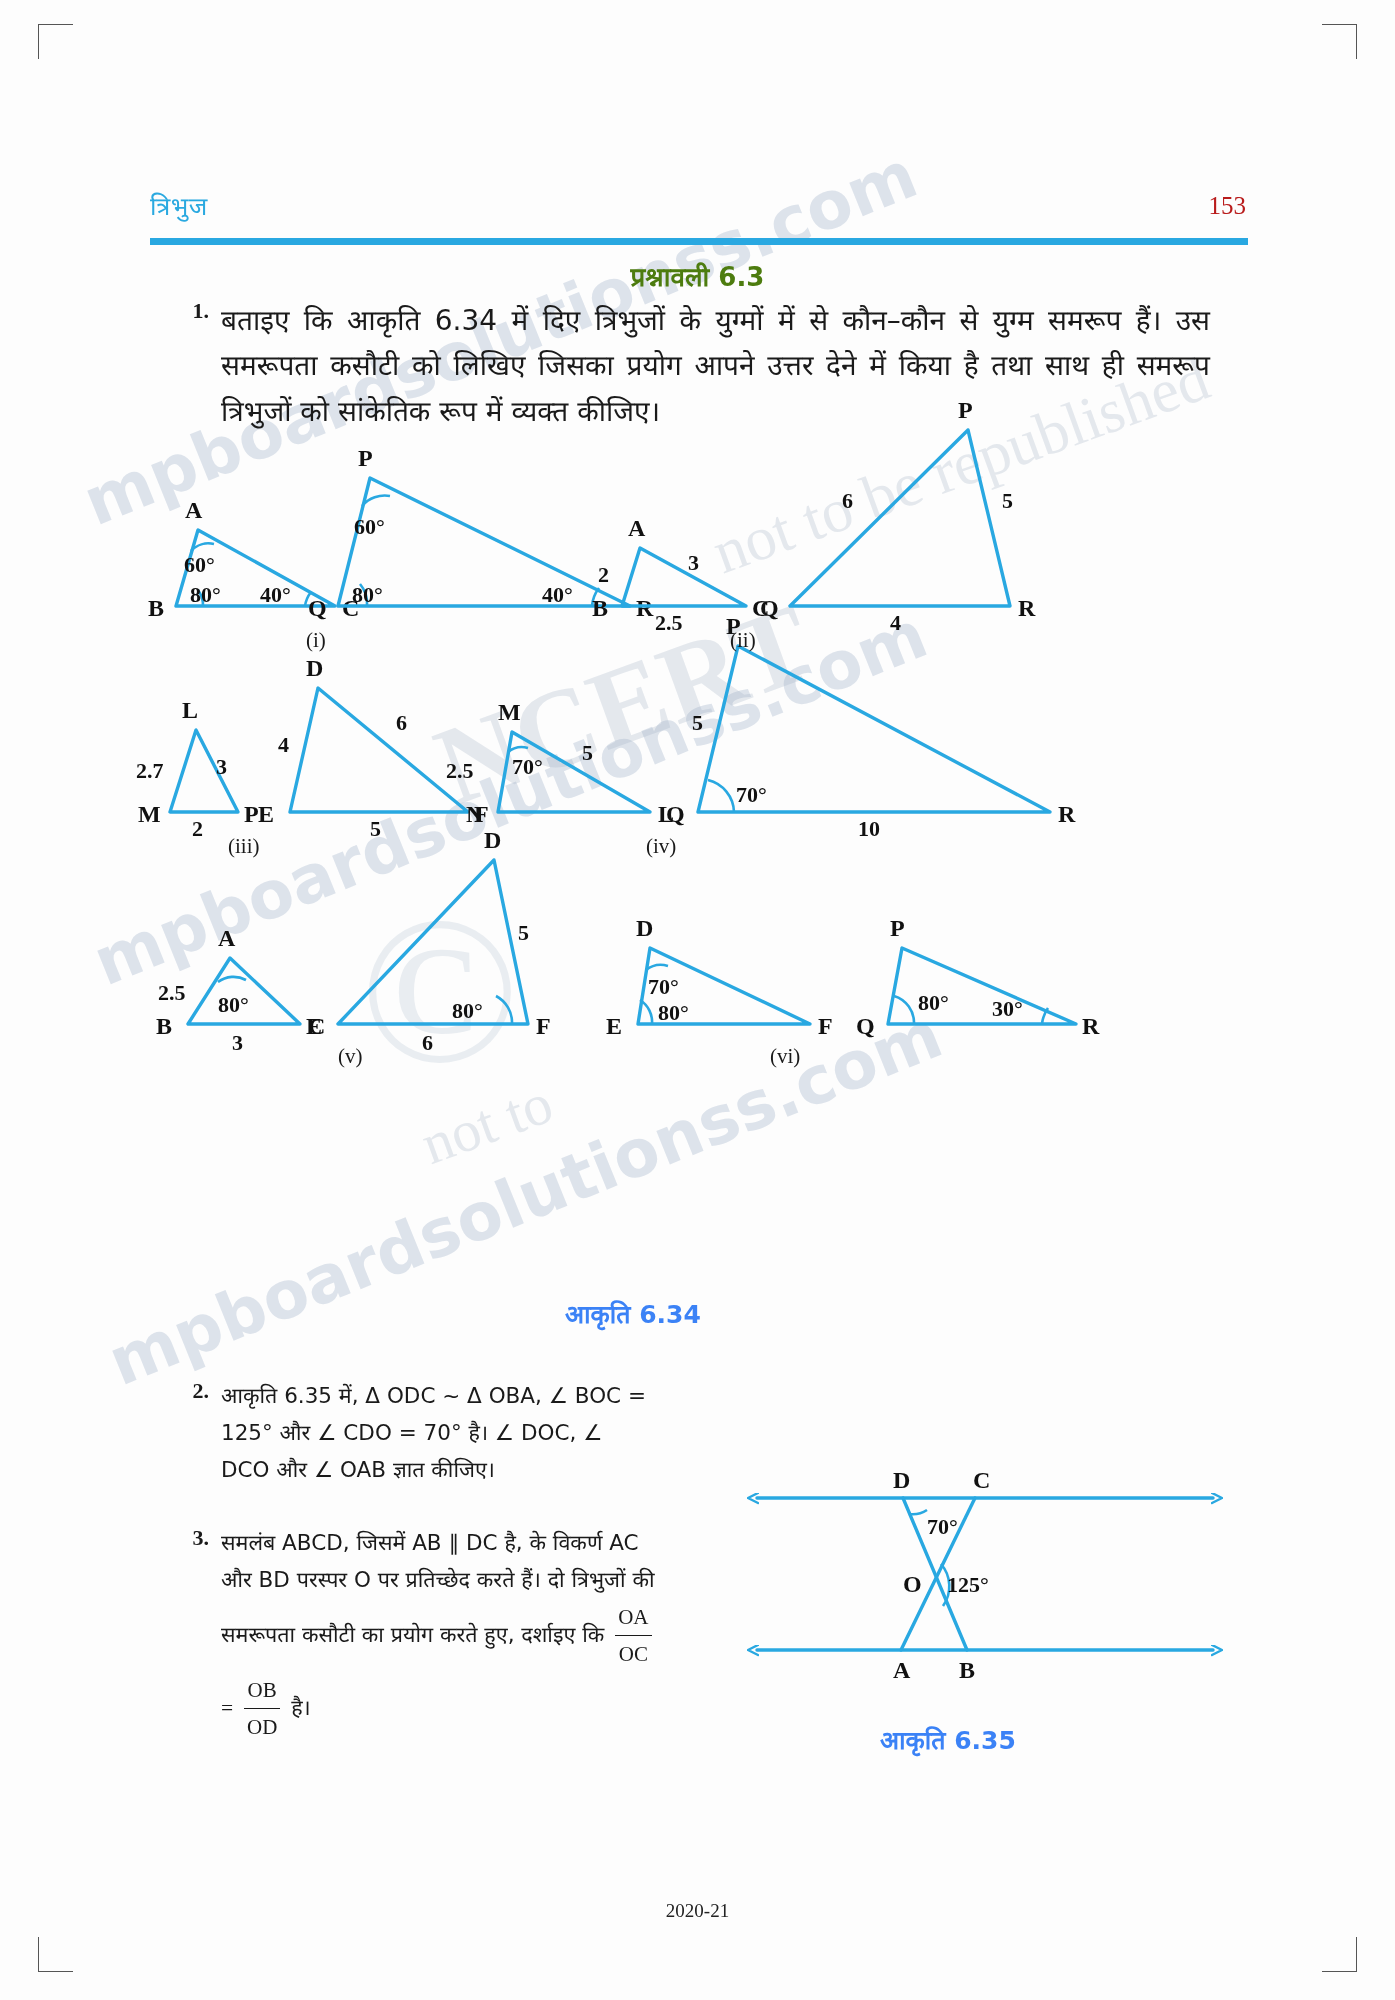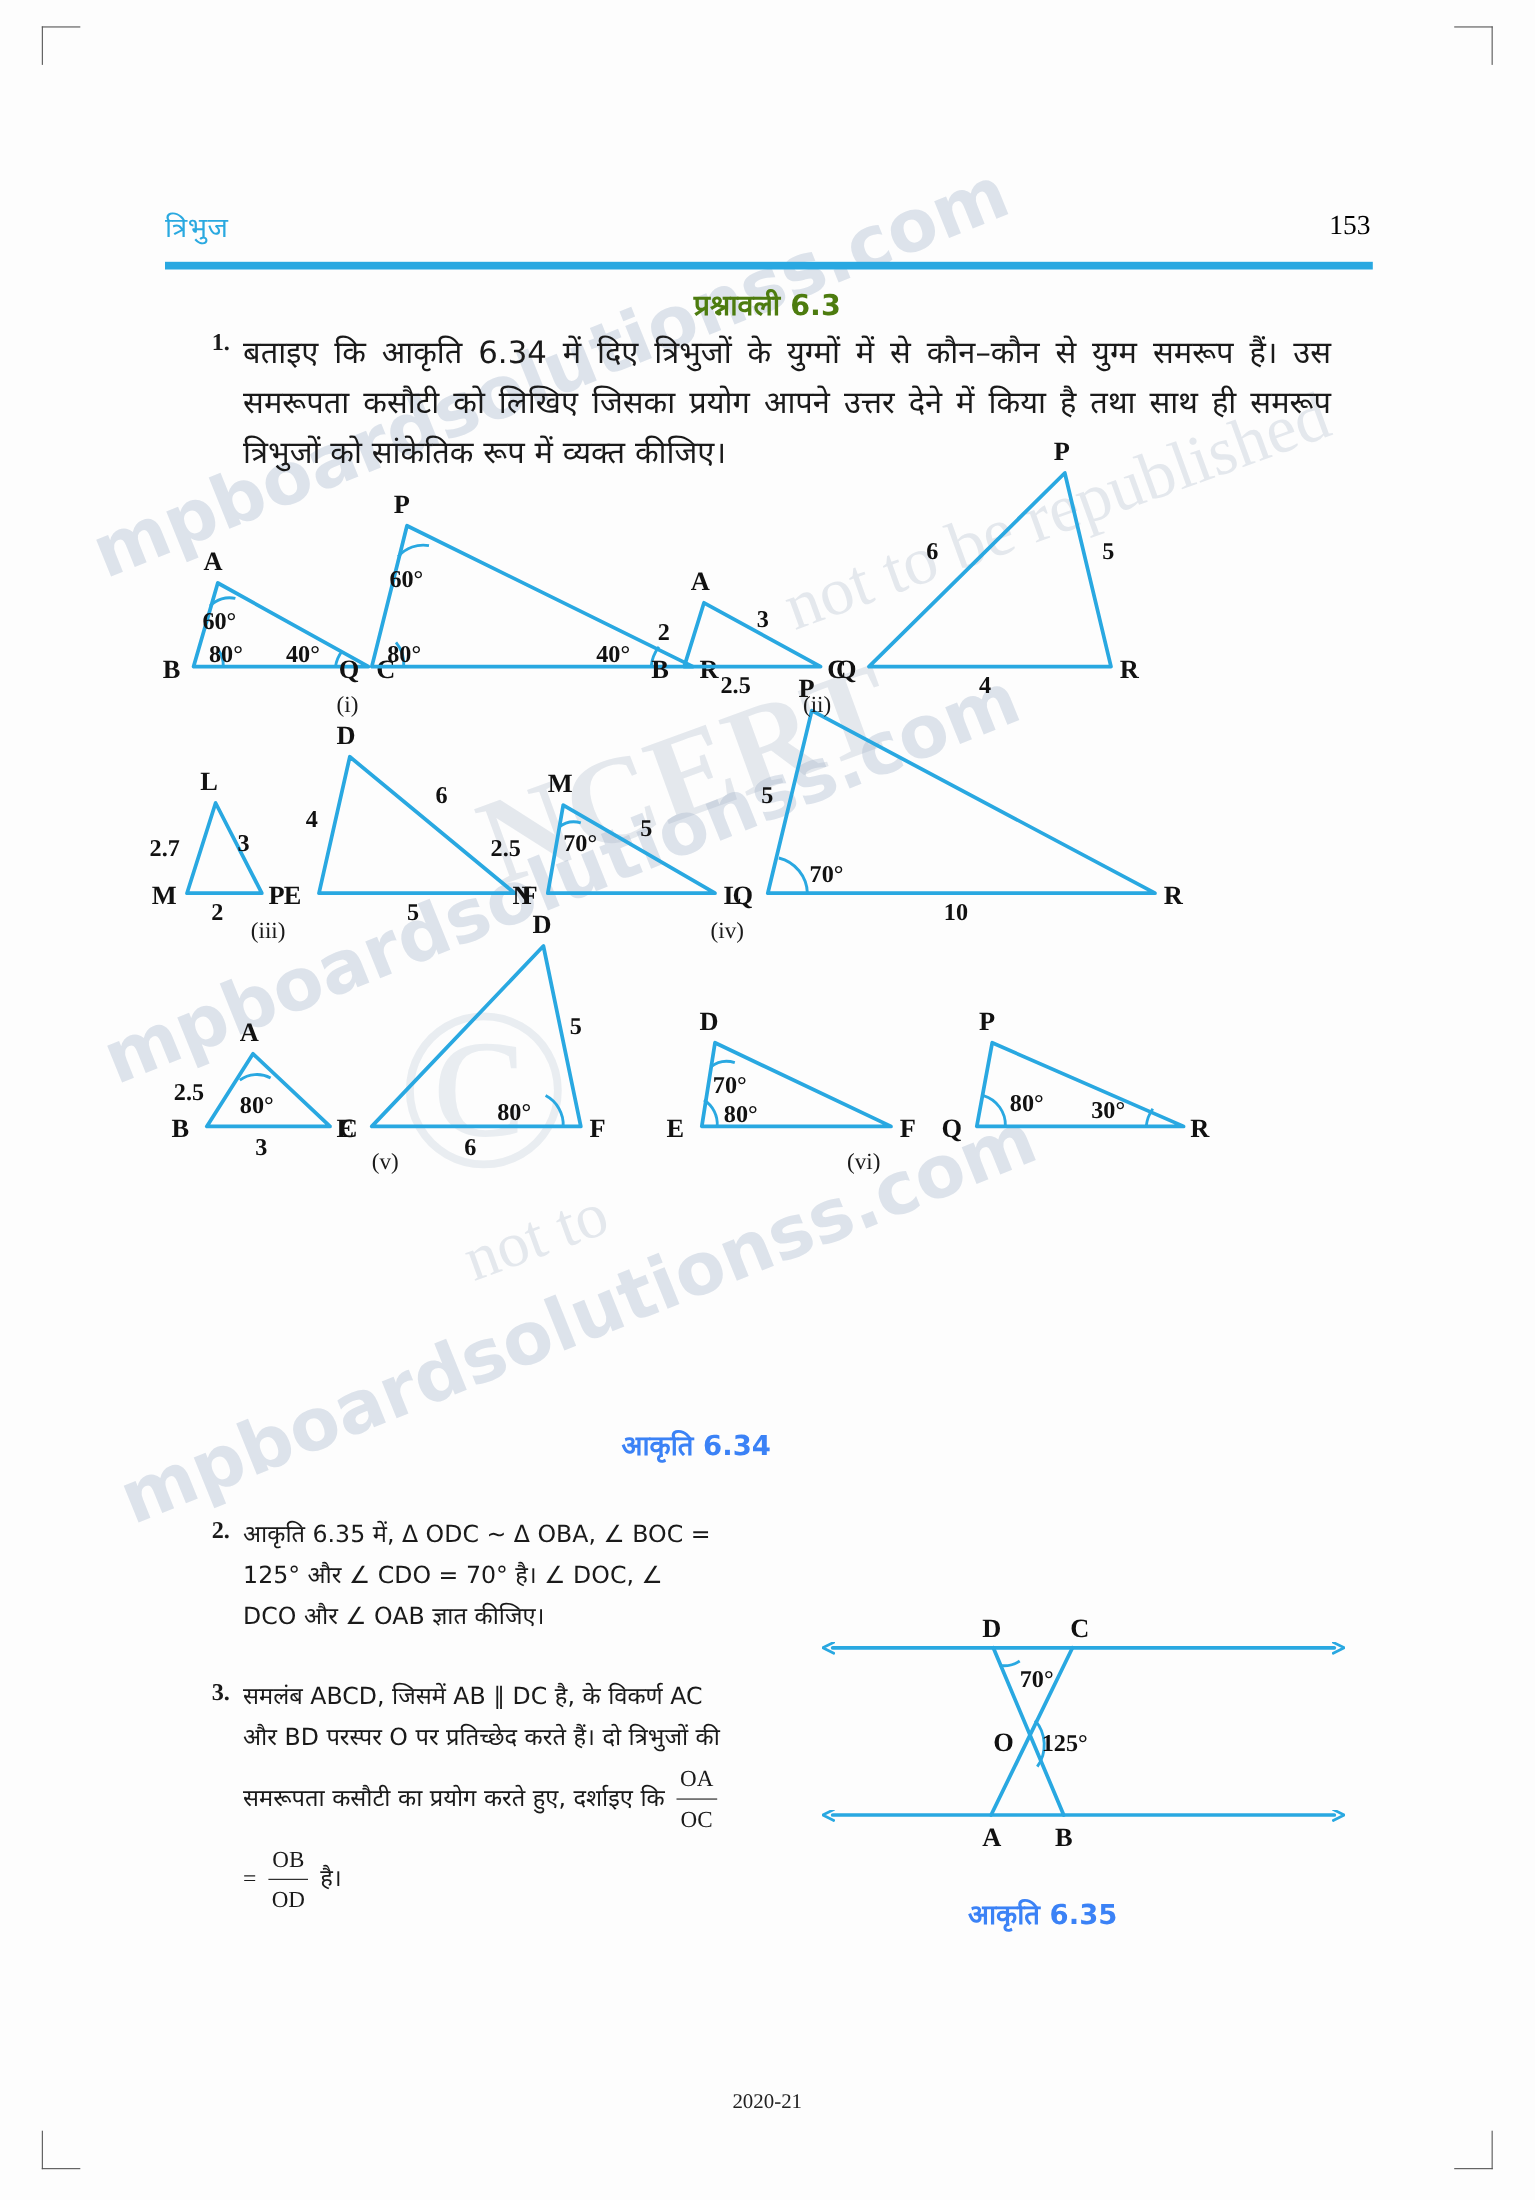--- a/index.html
+++ b/index.html
@@ -46,21 +46,21 @@
     font-size: 25px;
     color: #2aa9e0;
     font-family: "DejaVu Sans", sans-serif;
     letter-spacing: .4px;
   }
   #page-number {
     position: absolute;
     right: 2px;
     top: 4px;
     font-size: 25px;
-    color: #000000;
+    color: #b91c1c;
     font-family: "Liberation Serif", serif;
   }
   #header-rule {
     position: absolute;
     left: 0;
     right: 0;
     top: 50px;
     height: 7px;
     background: #29a8e1;
   }

